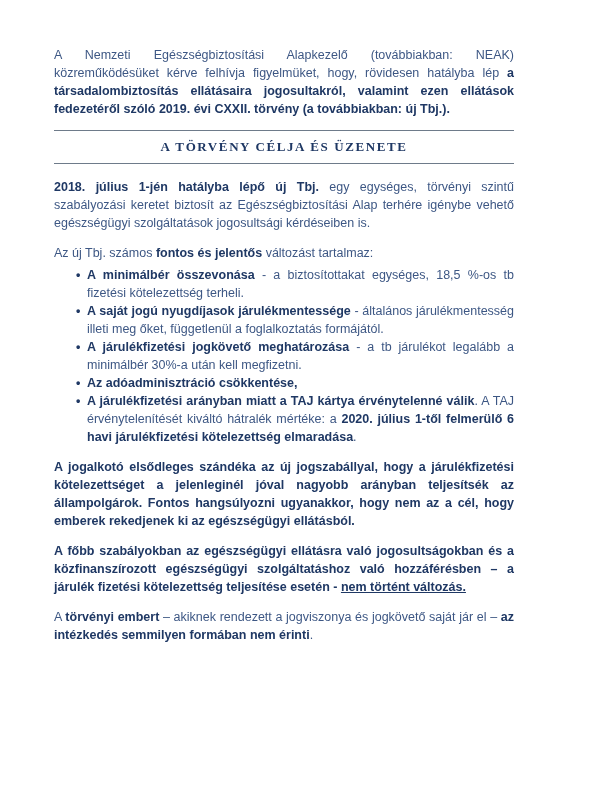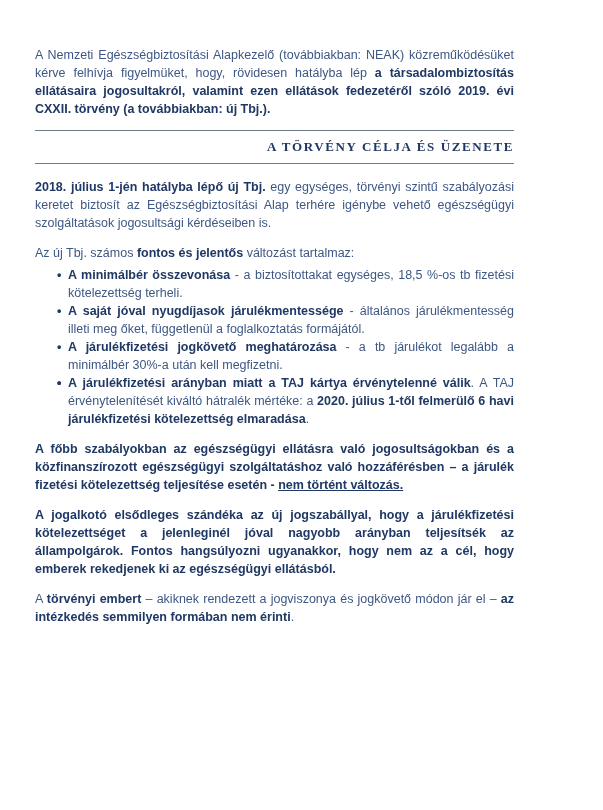--- a/index.html
+++ b/index.html
@@ -6,35 +6,35 @@
   body {
     width: 603px;
     height: 810px;
     background: var(--page-bg, #ffffff);
     overflow: hidden;
   }
   .page {
     box-sizing: border-box;
     width: 548px;
     height: 810px;
-    padding: 46px 34px 0 35px;
+    padding: 46px 34px 0 54px;
     font-family: "Liberation Sans", "DejaVu Sans", sans-serif;
     font-size: 12.5px;
     line-height: 18px;
     color: var(--text-regular, #3d5784);
     text-align: justify;
   }
   .para { margin: 0 0 12px 0; }
   .para.tight { margin-bottom: 4px; }
   .b { font-weight: bold; color: var(--text-bold, #1f3864); }
   .u { text-decoration: underline; }
   .section-head {
     border-top: 1px solid var(--rule, #6e7b8a);
     border-bottom: 1px solid var(--rule, #6e7b8a);
-    text-align: right;
+    text-align: center;
     margin: 5px 0 14px 0;
     padding: 7px 0;
   }
   .section-head h2 {
     margin: 0;
     font-family: "Liberation Serif", "DejaVu Serif", serif;
     font-size: 13px;
     font-weight: bold;
     letter-spacing: 1.6px;
     line-height: 18px;
@@ -69,25 +69,25 @@
   <div class="section-head">
     <h2>A TÖRVÉNY CÉLJA ÉS ÜZENETE</h2>
   </div>
 
   <p class="para"><span class="b">2018. július 1-jén hatályba lépő új Tbj.</span><span> egy egységes, törvényi szintű szabályozási keretet biztosít az Egészségbiztosítási Alap terhére igénybe vehető egészségügyi szolgáltatások jogosultsági kérdéseiben is.</span></p>
 
   <p class="para tight"><span>Az új Tbj. számos </span><span class="b">fontos és jelentős</span><span> változást tartalmaz:</span></p>
 
   <ul class="bullets">
       <li><span class="dot">•</span><span class="b">A minimálbér összevonása</span><span> - a biztosítottakat egységes, 18,5 %-os tb fizetési kötelezettség terheli.</span></li>
-      <li><span class="dot">•</span><span class="b">A saját jóval nyugdíjasok járulékmentessége</span><span> - általános járulékmentesség illeti meg őket, függetlenül a foglalkoztatás formájától.</span></li>
+      <li><span class="dot">•</span><span class="b">A saját jogú nyugdíjasok járulékmentessége</span><span> - általános járulékmentesség illeti meg őket, függetlenül a foglalkoztatás formájától.</span></li>
       <li><span class="dot">•</span><span class="b">A járulékfizetési jogkövető meghatározása</span><span> - a tb járulékot legalább a minimálbér 30%-a után kell megfizetni.</span></li>
-      <li><span class="dot">•</span></li>
+      <li><span class="dot">•</span><span class="b">Az adóadminisztráció csökkentése,</span></li>
       <li><span class="dot">•</span><span class="b">A járulékfizetési arányban miatt a TAJ kártya érvénytelenné válik</span><span>. A TAJ érvénytelenítését kiváltó hátralék mértéke: a </span><span class="b">2020. július 1-től felmerülő 6 havi járulékfizetési kötelezettség elmaradása</span><span>.</span></li>
     </ul>
 
+  <p class="para"><span class="b">A jogalkotó elsődleges szándéka az új jogszabállyal, hogy a járulékfizetési kötelezettséget a jelenleginél jóval nagyobb arányban teljesítsék az állampolgárok. Fontos hangsúlyozni ugyanakkor, hogy nem az a cél, hogy emberek rekedjenek ki az egészségügyi ellátásból.</span></p>
+
   <p class="para"><span class="b">A főbb szabályokban az egészségügyi ellátásra való jogosultságokban és a közfinanszírozott egészségügyi szolgáltatáshoz való hozzáférésben – a járulék fizetési kötelezettség teljesítése esetén - </span><span class="b u">nem történt változás.</span></p>
 
-  <p class="para"><span class="b">A jogalkotó elsődleges szándéka az új jogszabállyal, hogy a járulékfizetési kötelezettséget a jelenleginél jóval nagyobb arányban teljesítsék az állampolgárok. Fontos hangsúlyozni ugyanakkor, hogy nem az a cél, hogy emberek rekedjenek ki az egészségügyi ellátásból.</span></p>
-
-  <p class="para"><span>A </span><span class="b">törvényi embert</span><span> – akiknek rendezett a jogviszonya és jogkövető módon jár el – </span><span class="b">az intézkedés semmilyen formában nem érinti</span><span>.</span></p>
+  <p class="para"><span>A </span><span class="b">törvényi embert</span><span> – akiknek rendezett a jogviszonya és jogkövető saját jár el – </span><span class="b">az intézkedés semmilyen formában nem érinti</span><span>.</span></p>
 
 </div>
 
 </body></html>

